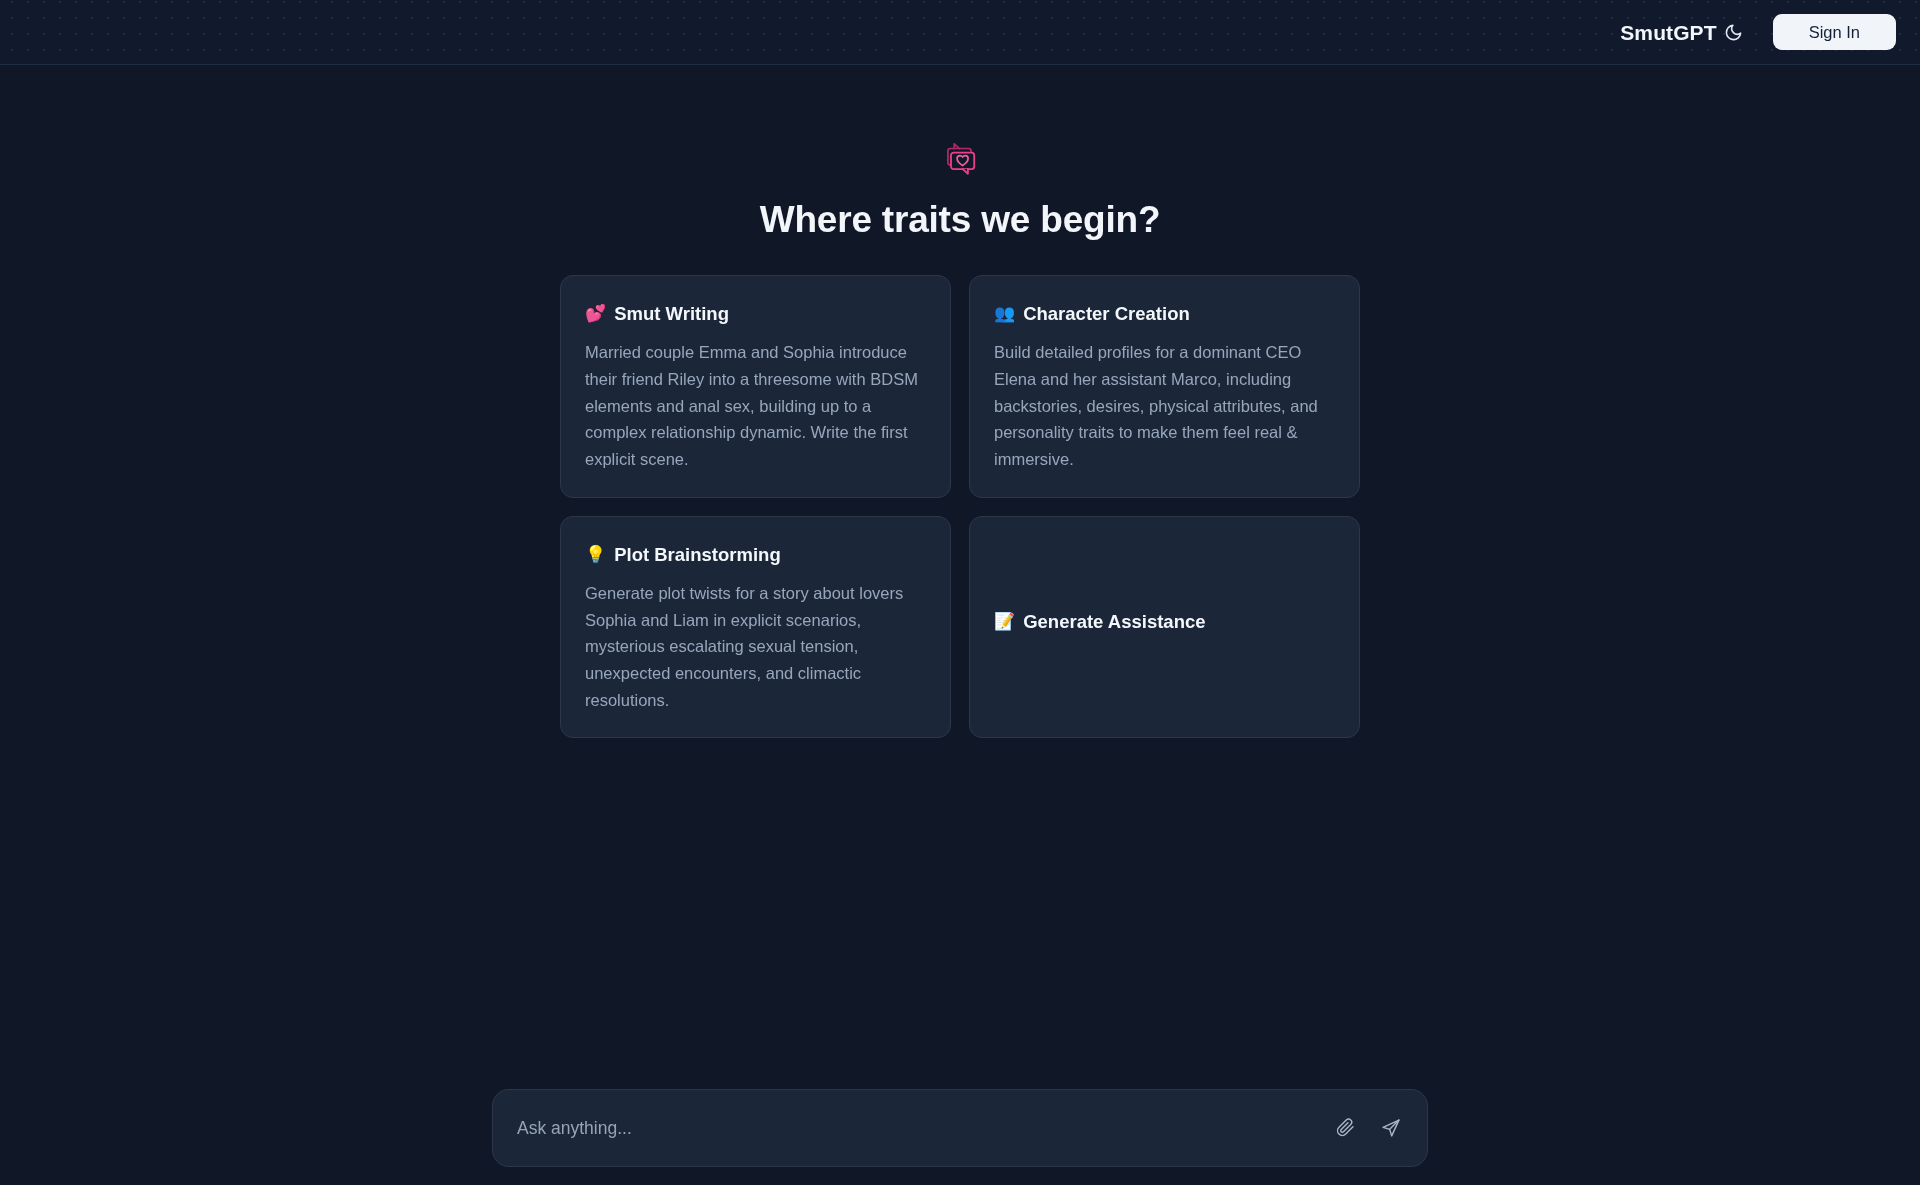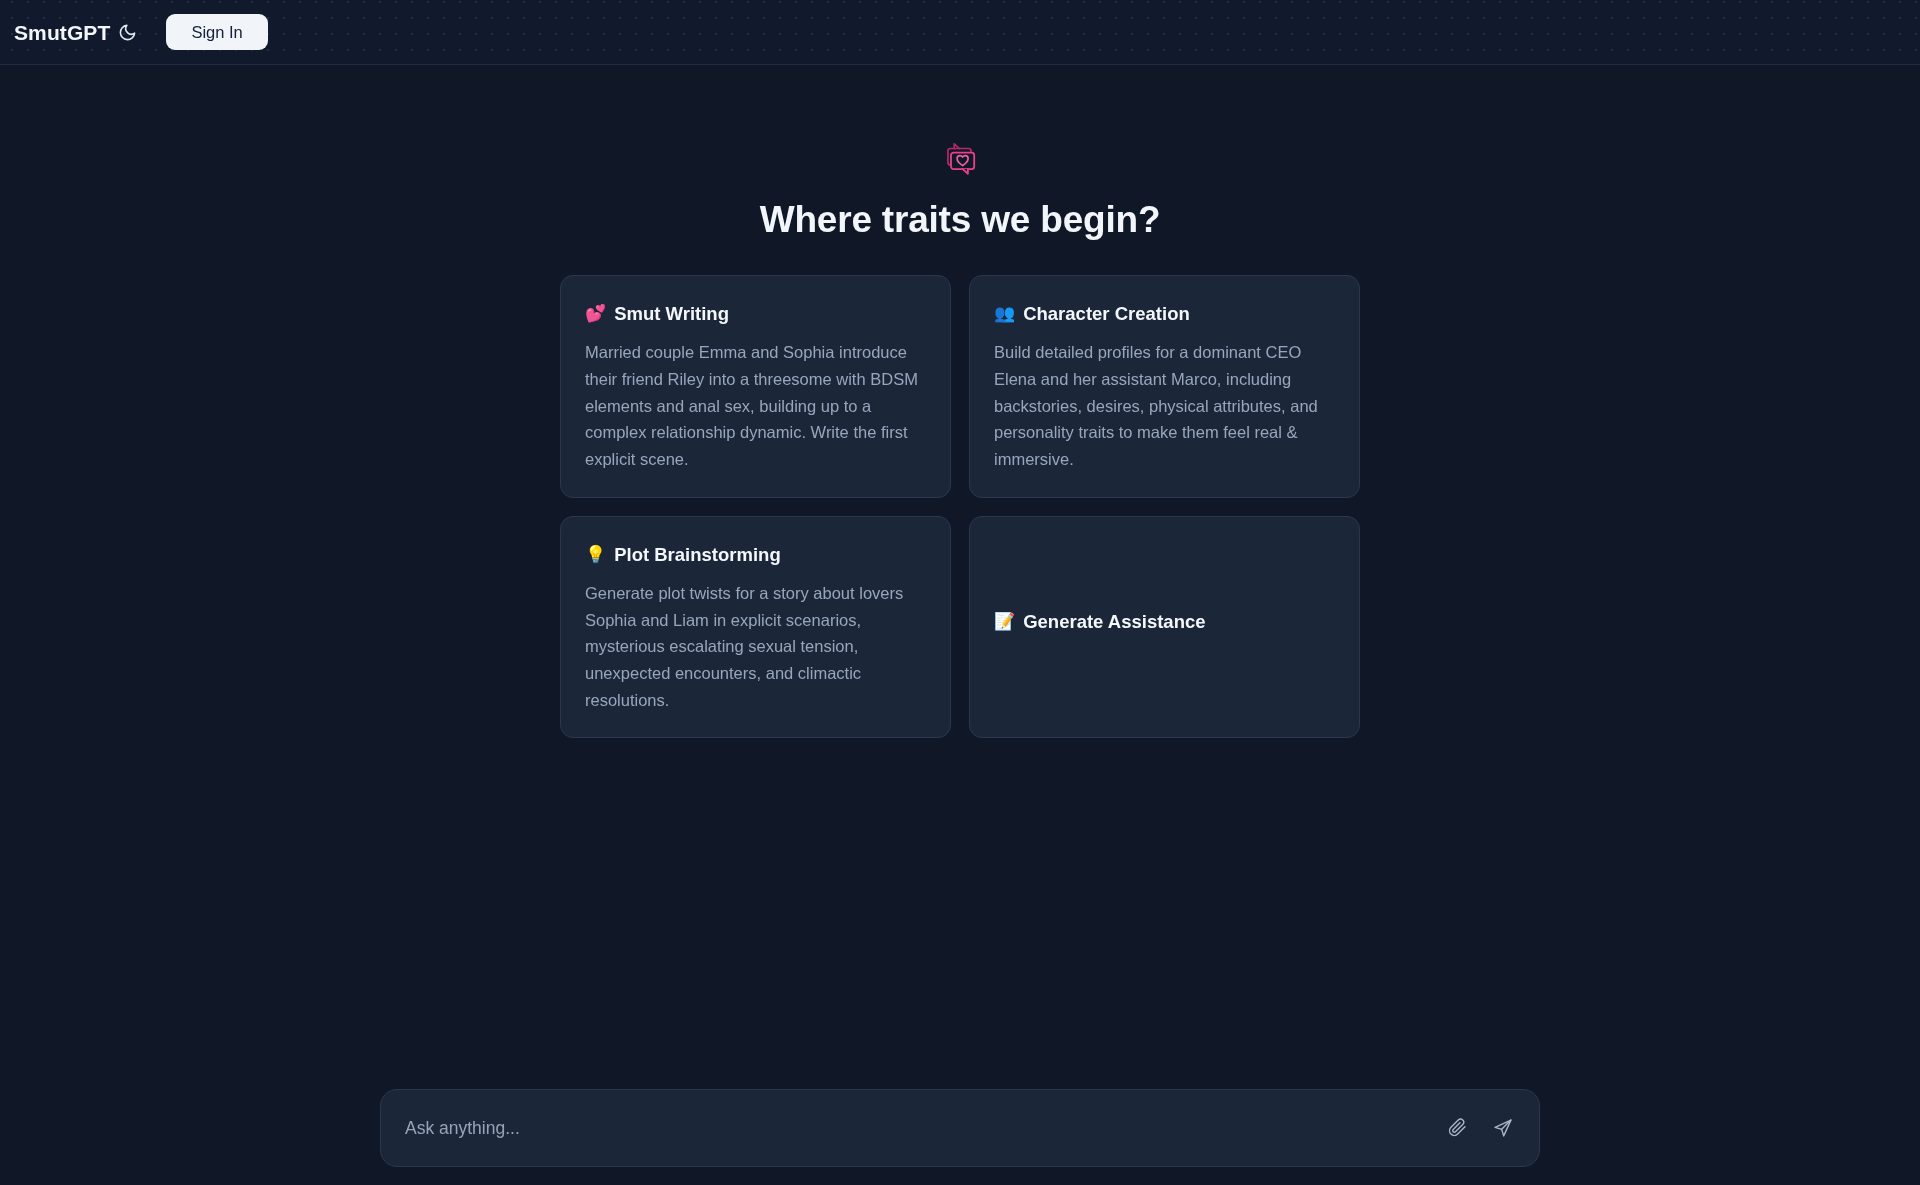--- a/index.html
+++ b/index.html
@@ -27,21 +27,21 @@
     flex-direction: column;
   }
 
   
   .header {
     position: relative;
     height: 65px;
     flex: 0 0 65px;
     display: flex;
     align-items: center;
-    justify-content: flex-start;
+    justify-content: flex-end;
     padding: 0 24px 0 14px;
     background-color: #111a2c;
     background-image: radial-gradient(rgba(148,173,214,0.13) 1px, transparent 1.1px);
     background-size: 16px 16px;
     background-position: 4px 10px;
     border-bottom: 1px solid #1e2c44;
     z-index: 5;
   }
 
   .brand {
@@ -73,21 +73,21 @@
   .icon-btn svg { display: block; }
 
   .signin-btn {
     background: #f1f5f9;
     color: #15203a;
     border: none;
     border-radius: 9px;
     font-family: inherit;
     font-size: 16.5px;
     font-weight: 500;
-    padding: 10px 25px;
+    padding: 10px 36px;
     line-height: 1;
     cursor: pointer;
   }
 
   
   .main {
     position: relative;
     flex: 1 1 auto;
     display: flex;
     flex-direction: column;
@@ -165,21 +165,21 @@
     position: absolute;
     left: 0;
     right: 0;
     bottom: 0;
     display: flex;
     justify-content: center;
     padding: 0 0 18px 0;
   }
 
   .composer {
-    width: 1160px;
+    width: 936px;
     min-height: 78px;
     background: #1b2739;
     border: 1px solid #2a374d;
     border-radius: 17px;
     display: flex;
     align-items: center;
     padding: 0 20px 0 24px;
     gap: 10px;
   }
 

